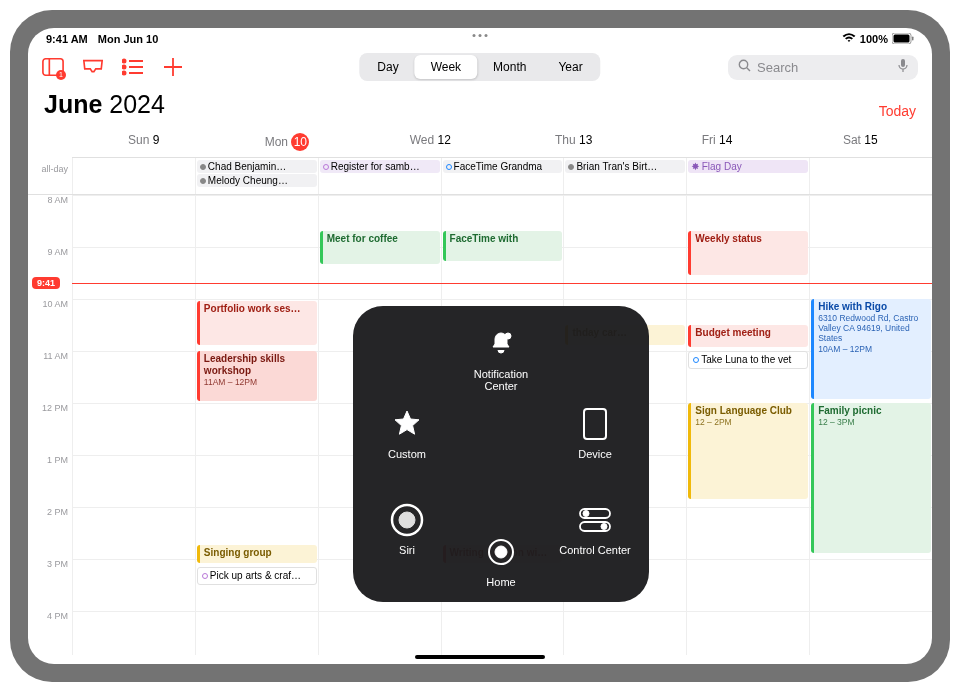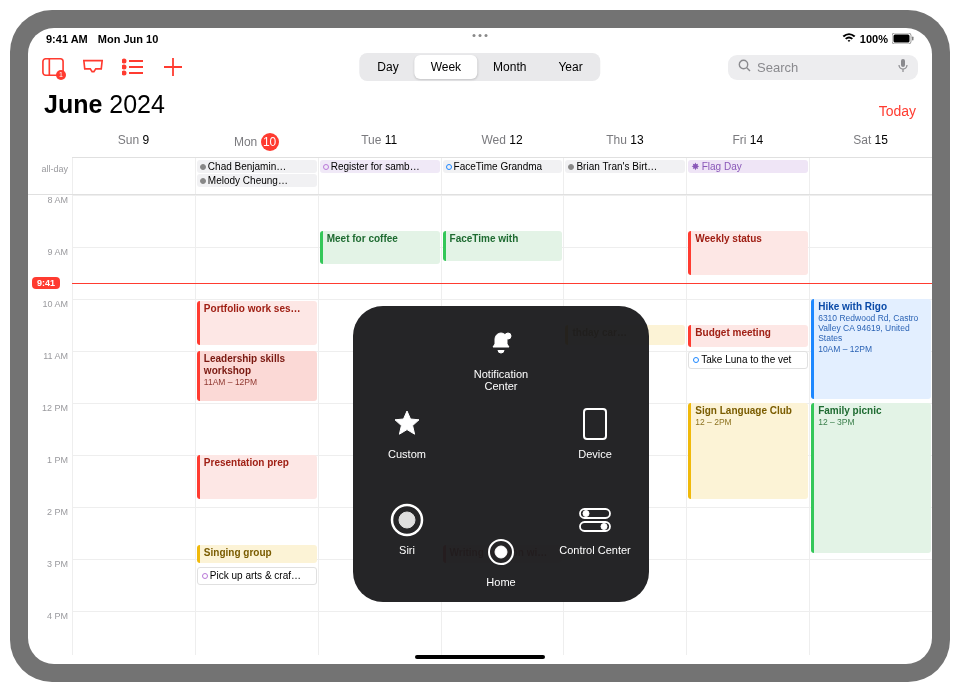--- a/index.html
+++ b/index.html
@@ -169,21 +169,20 @@
     <div class="title-row">
       <div class="month-title">
         <b>June</b> <span class="year">2024</span>
       </div>
       <div class="today-btn">Today</div>
     </div>
 
     <div class="week-header">
       <div class="day-head"><span>Sun</span> <span class="dnum">9</span></div>
       <div class="day-head today"><span>Mon</span> <span class="dnum">10</span></div>
-      <div class="day-head"><span>Tue</span> <span class="dnum">11</span></div>
       <div class="day-head"><span>Wed</span> <span class="dnum">12</span></div>
       <div class="day-head"><span>Thu</span> <span class="dnum">13</span></div>
       <div class="day-head"><span>Fri</span> <span class="dnum">14</span></div>
       <div class="day-head"><span>Sat</span> <span class="dnum">15</span></div>
     </div>
 
     <div class="allday-row">
       <div class="allday-label">all-day</div>
       <div class="allday-cells">
         <div class="allday-cell"></div>
@@ -254,23 +253,20 @@
         <div class="day-col"></div>
 
         <div class="day-col">
           <div class="event ev-red" style="top:106px;height:44px">
               <span class="et">Portfolio work ses…</span>
             </div>
           <div class="event ev-red2" style="top:156px;height:50px">
               <span class="et">Leadership skills workshop</span>
               <span class="esub">11AM – 12PM</span>
             </div>
-          <div class="event ev-red" style="top:260px;height:44px">
-              <span class="et">Presentation prep</span>
-            </div>
           <div class="event ev-yellow" style="top:350px;height:18px">
               <span class="et">Singing group</span>
             </div>
           <div class="event ev-todo" style="top:372px;height:18px"><span class="dot" style="border:1.5px solid #b978d8"></span><span>Pick up arts &amp; craf…</span></div>
         </div>
 
         <div class="day-col">
           <div class="event ev-green" style="top:36px;height:33px">
               <span class="et">Meet for coffee</span>
             </div>

